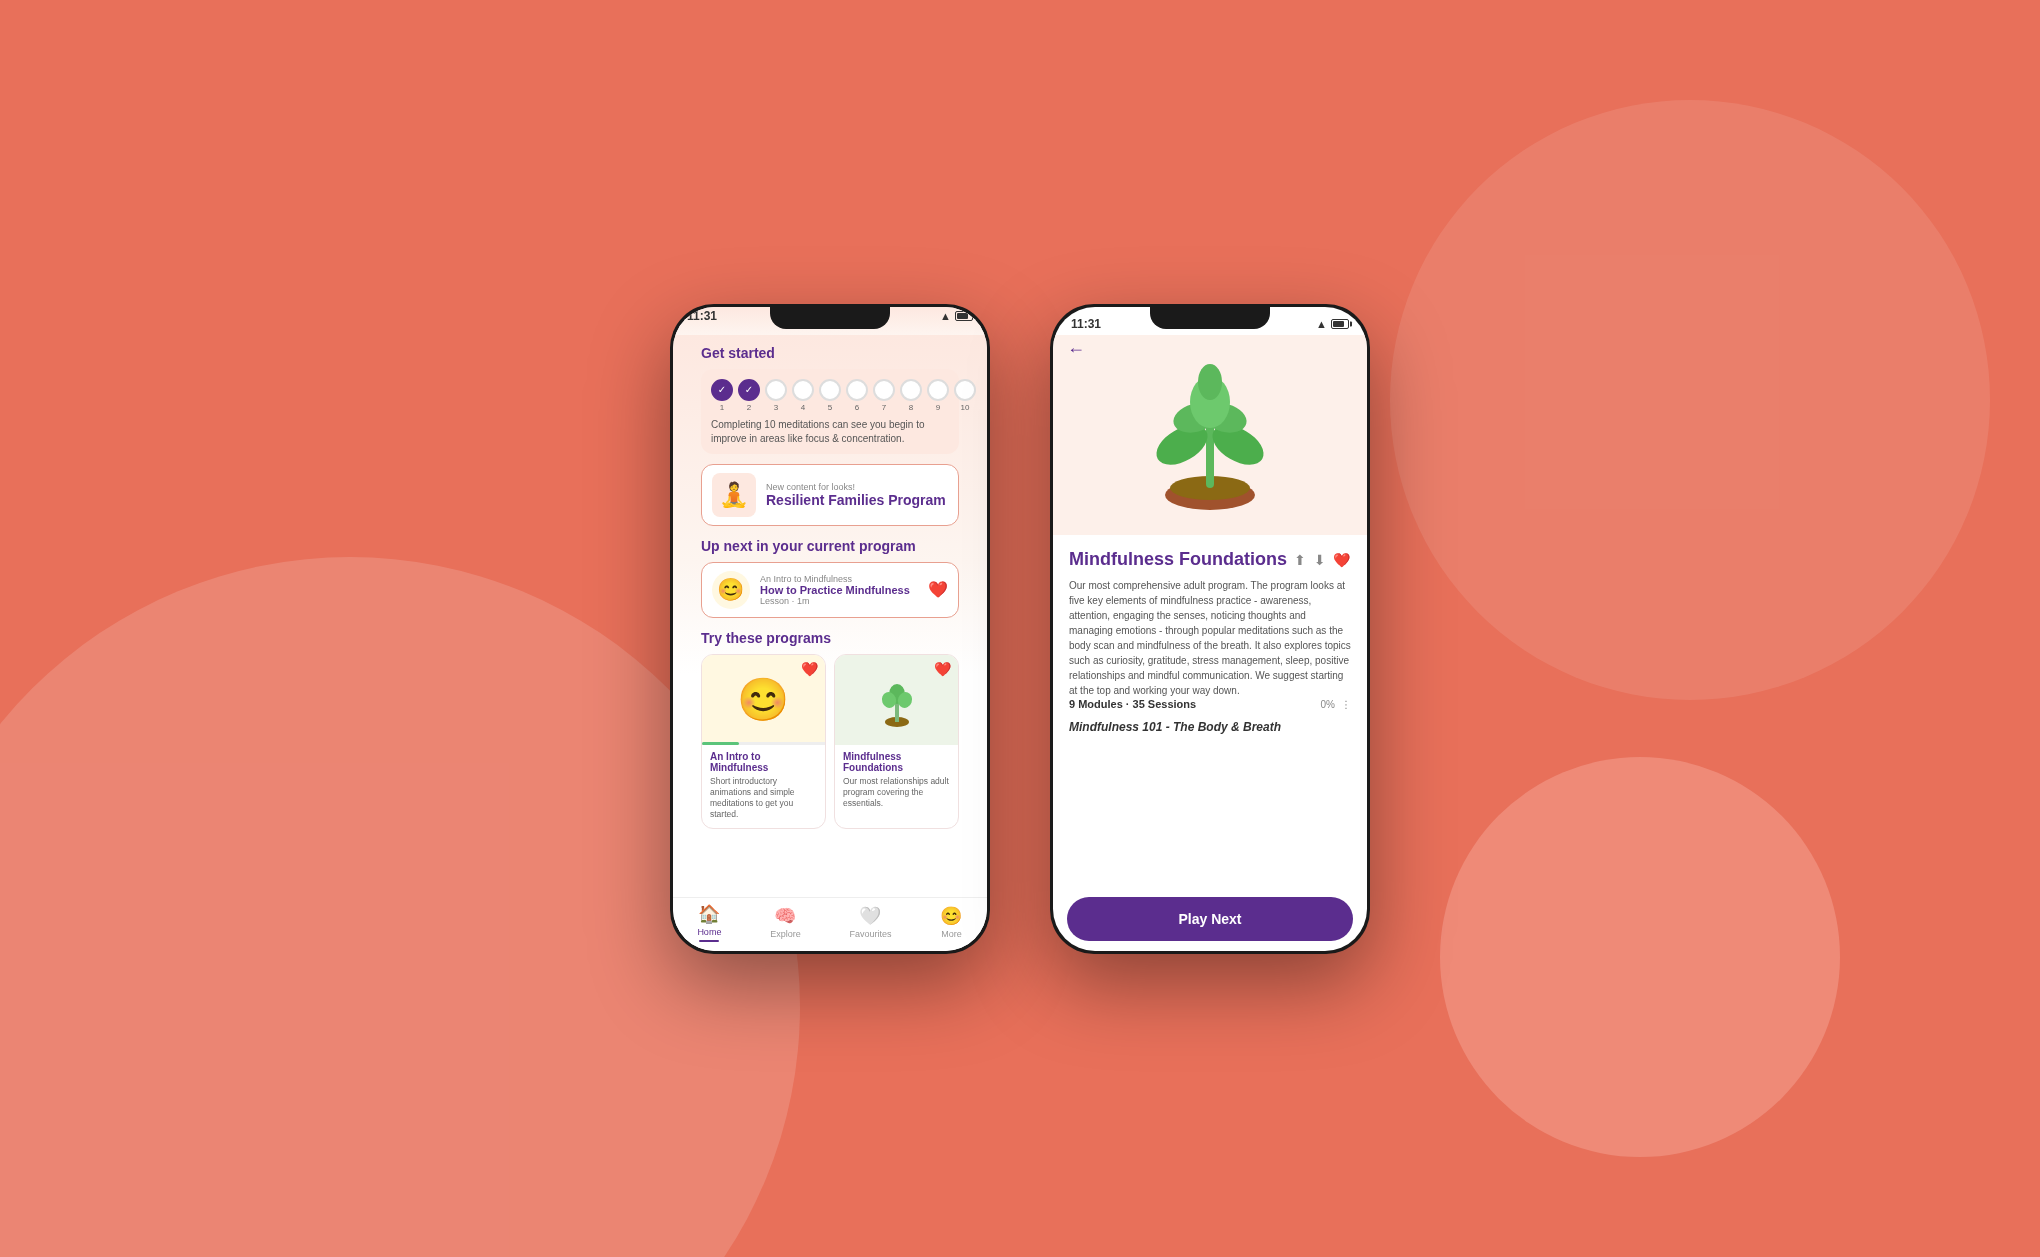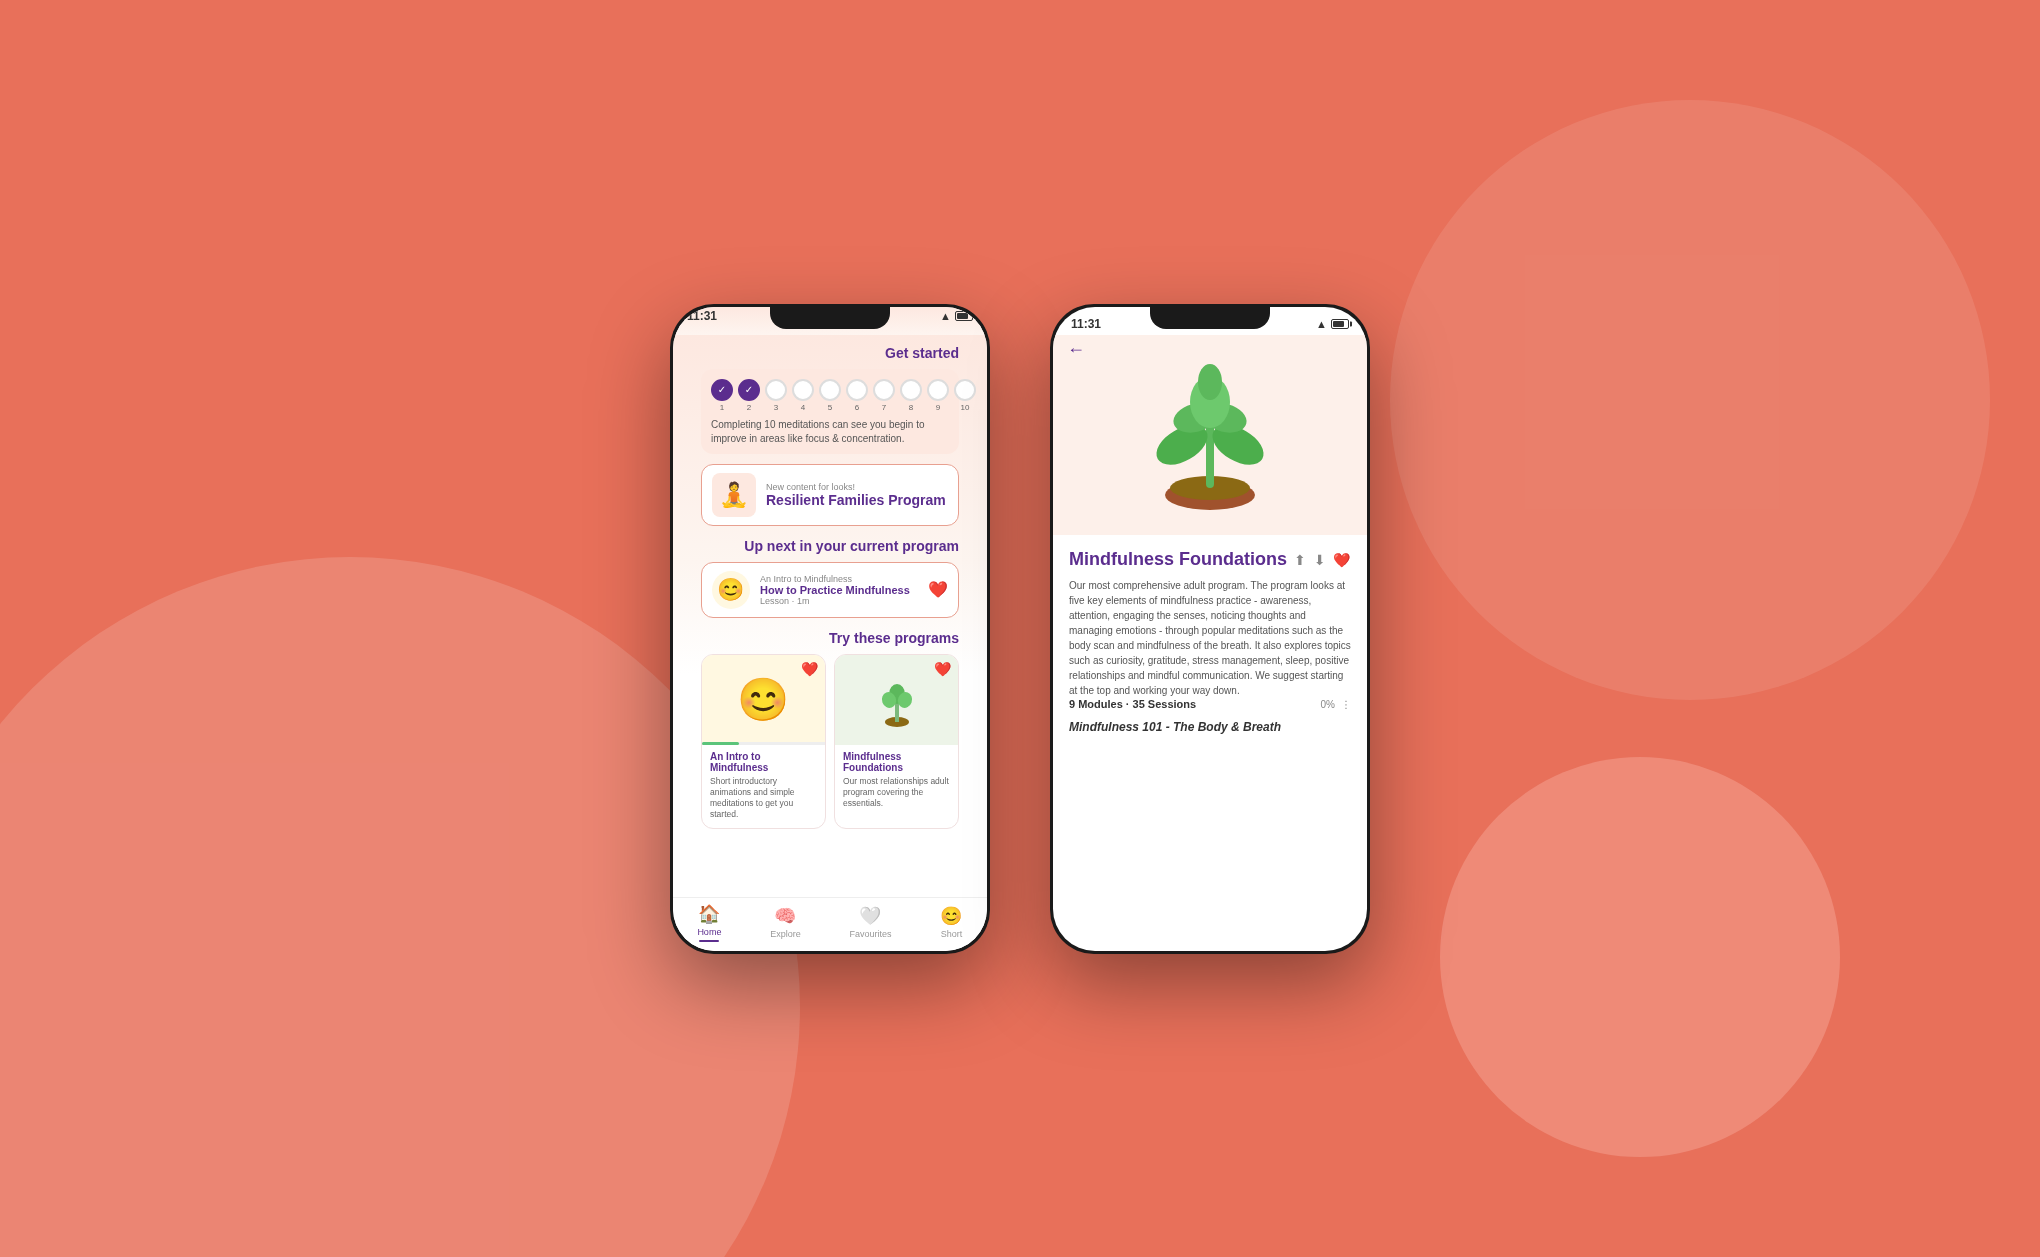--- a/index.html
+++ b/index.html
@@ -143,21 +143,20 @@
     .home-bg {
       background: linear-gradient(180deg, #fde8e0 0%, #fdf5f0 40%, #fff 60%);
       height: 100%;
     }
 
     .section-title {
       font-size: 14px;
       font-weight: 700;
       color: #5b2d8e;
       margin: 10px 0 8px;
-      text-align: right;
     }
 
     
     .progress-section {
       background: #fde8e0;
       border-radius: 12px;
       padding: 10px 10px 8px;
       margin-bottom: 10px;
     }
 
@@ -658,21 +657,21 @@
         <div class="nav-item">
           <span class="nav-icon">🧠</span>
           <span>Explore</span>
         </div>
         <div class="nav-item">
           <span class="nav-icon">🤍</span>
           <span>Favourites</span>
         </div>
         <div class="nav-item">
           <span class="nav-icon">😊</span>
-          <span>Short</span>
+          <span>More</span>
         </div>
       </div>
     </div>
   </div>
 
   <div class="phone">
     <div class="phone-inner detail-screen">
       <div class="notch"></div>
 
       <div class="status-bar" style="position:relative;z-index:6;">
@@ -728,16 +727,19 @@
             <div class="detail-meta-right">
               <span>0%</span>
               <span style="cursor:pointer;">⋮</span>
             </div>
           </div>
 
           <div class="detail-module-title">Mindfulness 101 - The Body &amp; Breath</div>
         </div>
       </div>
 
+      <div style="position:absolute;bottom:10px;left:14px;right:14px;">
+        <button class="play-next-btn">Play Next</button>
+      </div>
     </div>
   </div>
 
 </div>
 
 </body></html>

